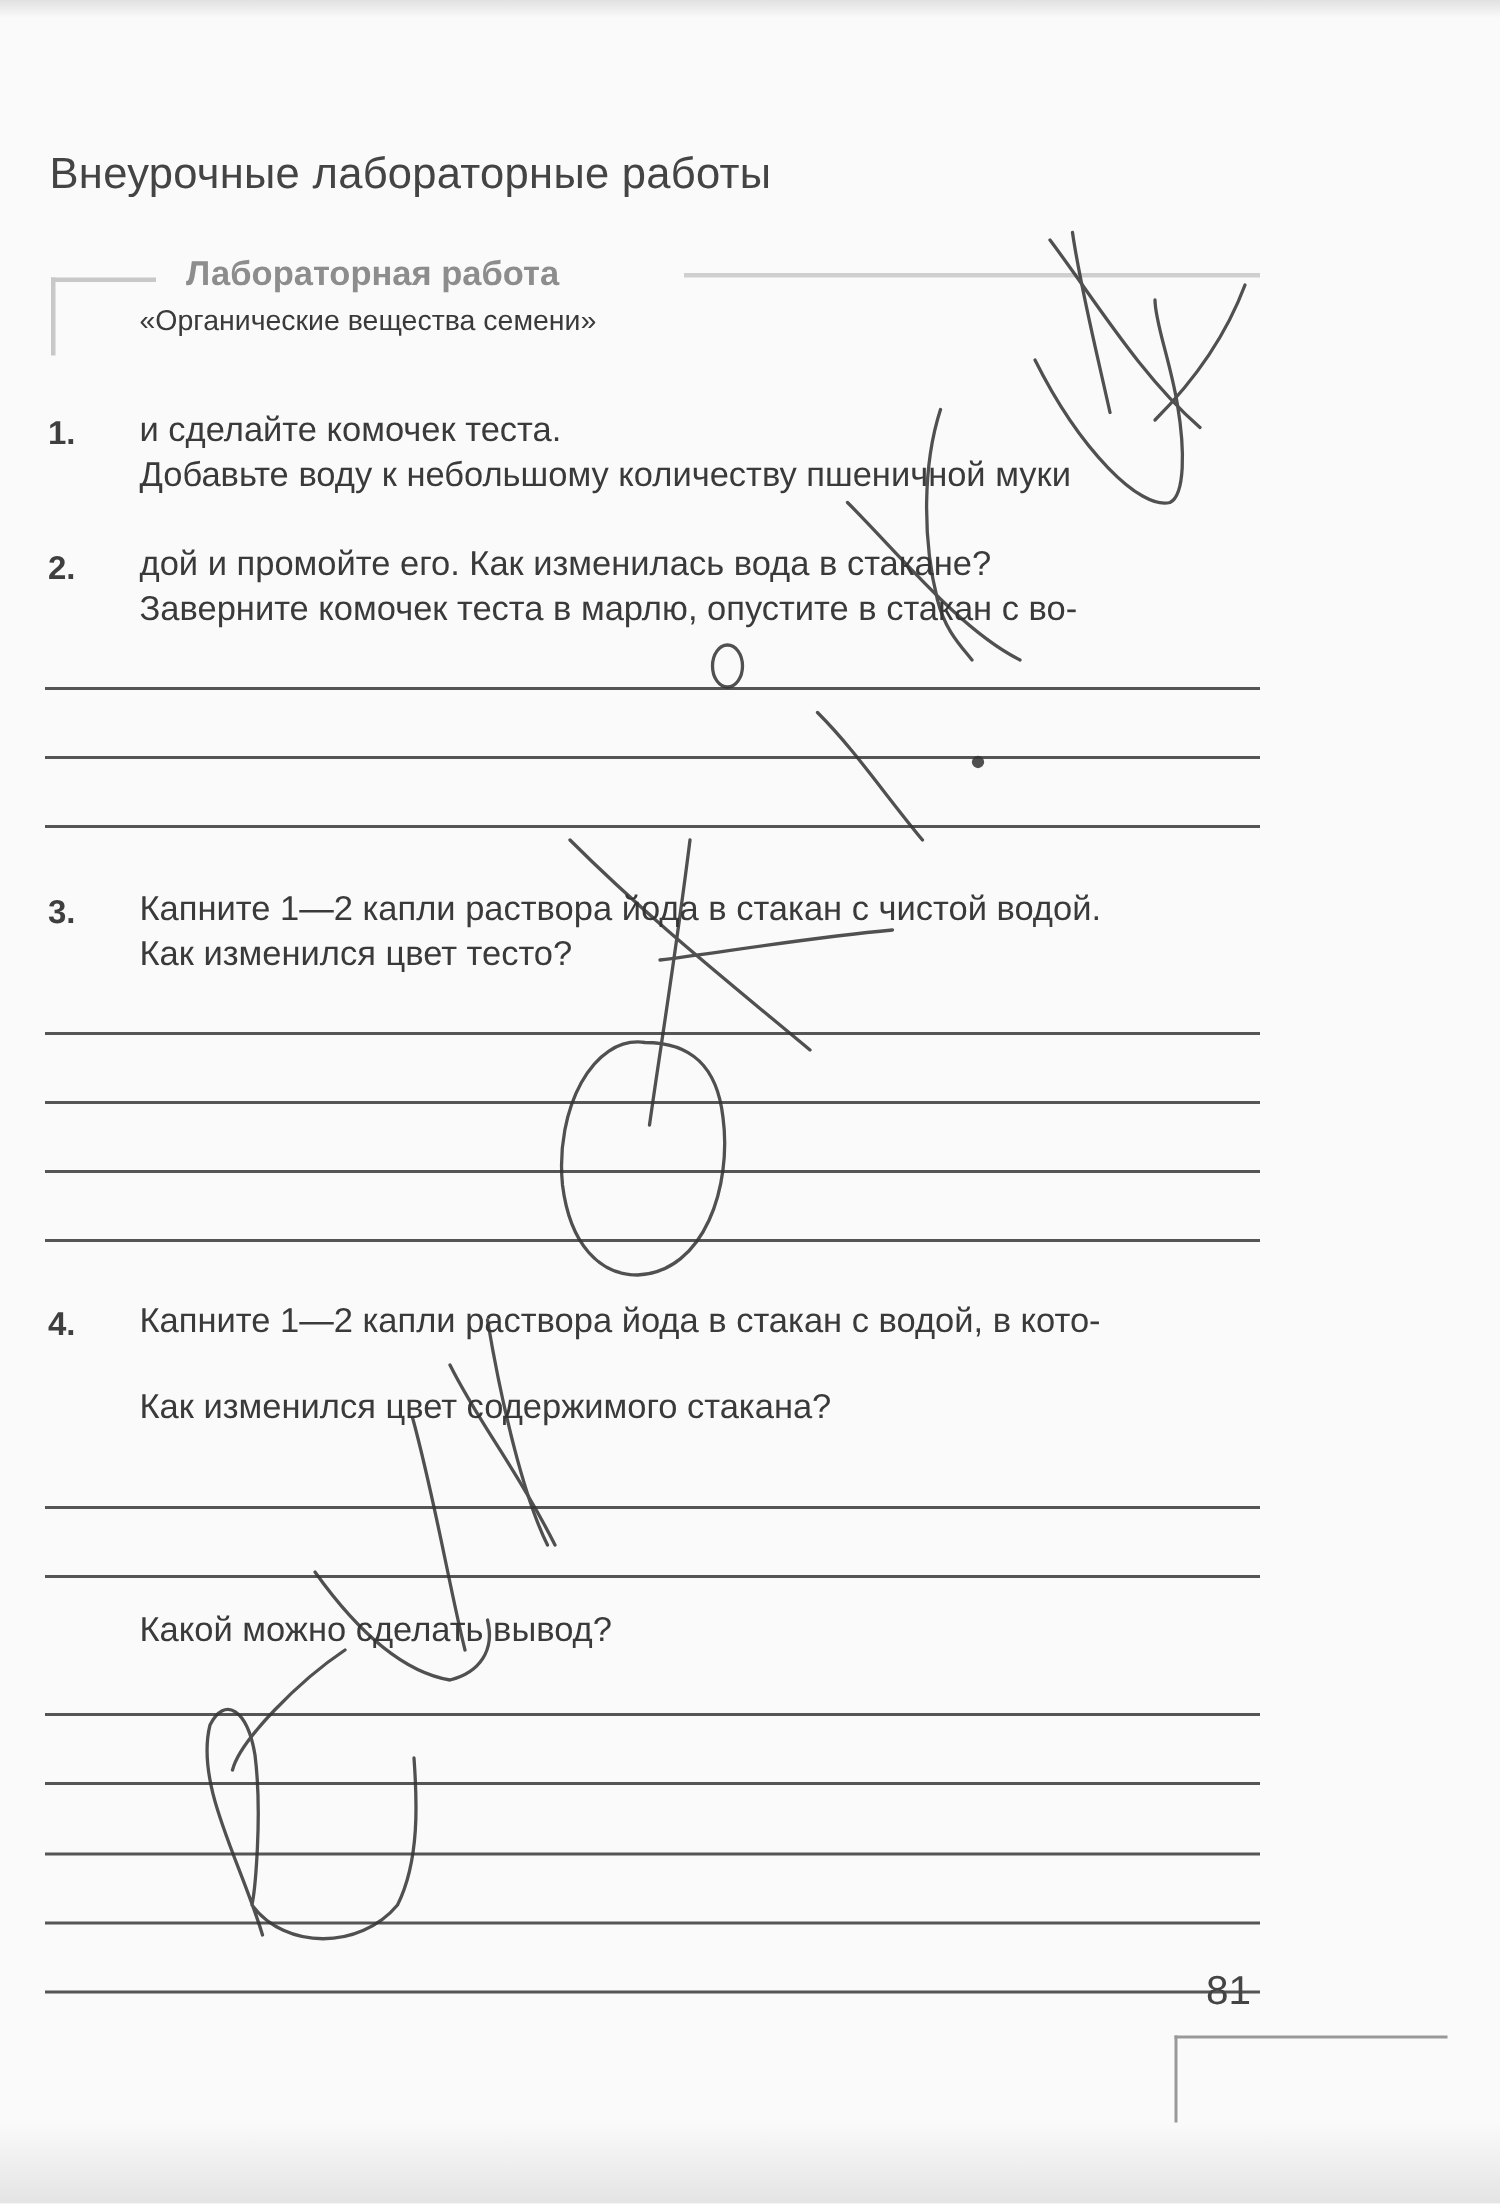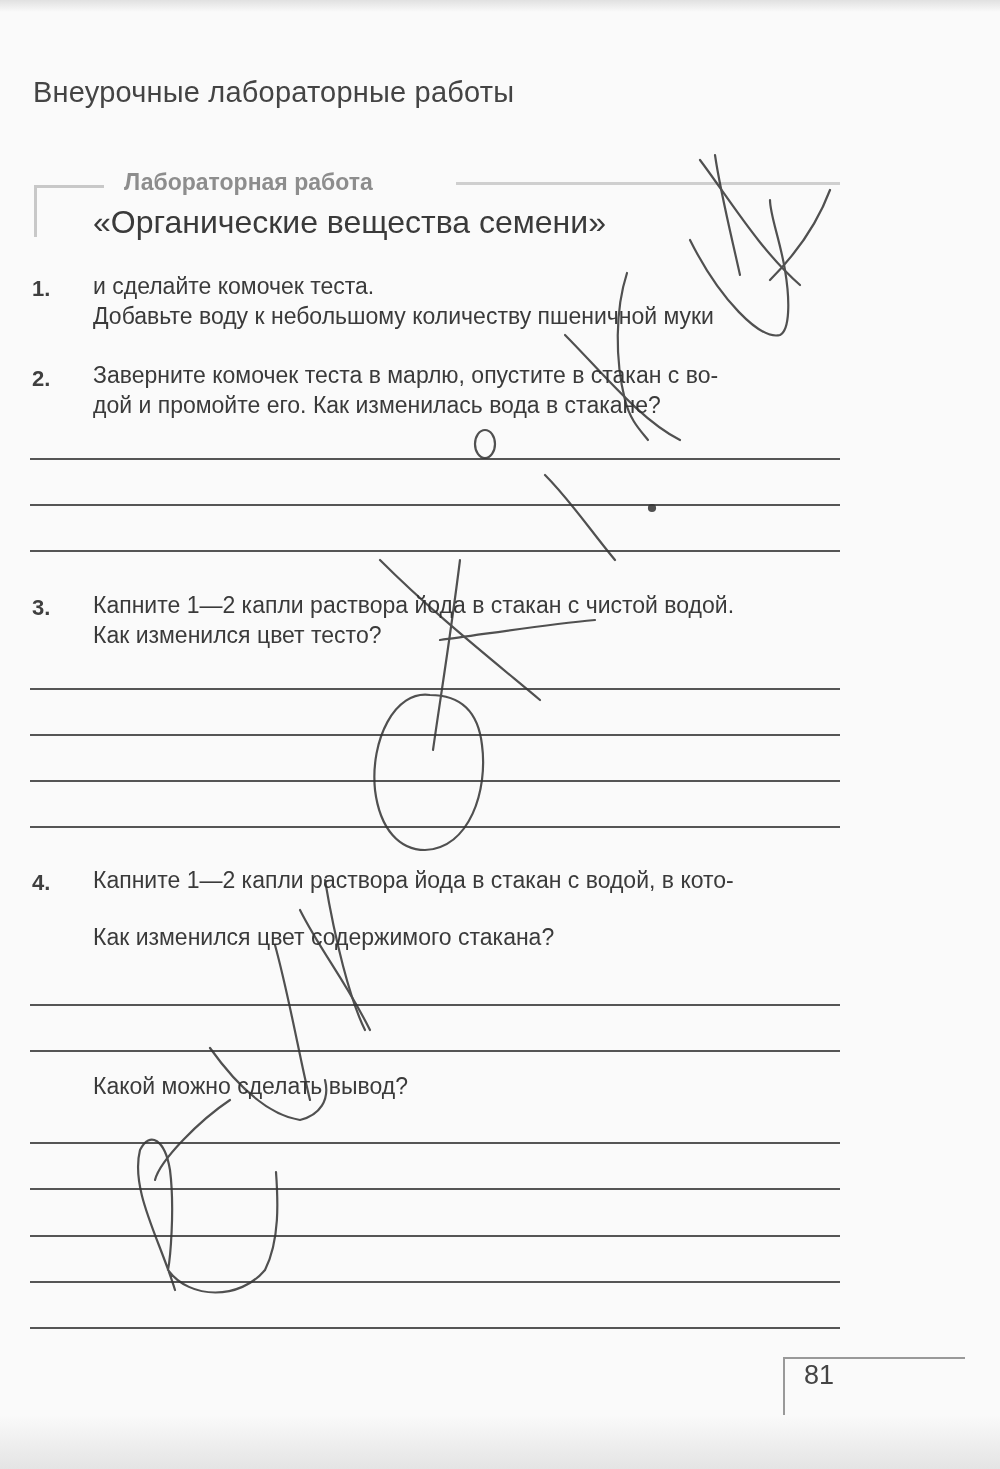--- a/index.html
+++ b/index.html
@@ -11,39 +11,39 @@
   }
   .bottom-noise {
     position: absolute; left: 0; top: 1415px; width: 1000px; height: 54px;
     background: linear-gradient(to bottom, rgba(220,220,220,0) 0%, rgba(210,210,210,0.55) 100%);
   }
   .top-noise {
     position: absolute; left: 0; top: 0; width: 1000px; height: 12px;
     background: linear-gradient(to bottom, rgba(200,200,200,0.5), rgba(250,250,250,0));
   }
   .section-title {
-    position: absolute; left: 33px; top: 76px;
+    position: absolute; left: 33px; top: 100px;
     font-size: 29px; color: #444; letter-spacing: 0.2px;
   }
   .lab-frame-top-left {
     position: absolute; left: 34px; top: 185px; width: 70px; height: 3px; background: #c8c8c8;
   }
   .lab-frame-left {
     position: absolute; left: 34px; top: 185px; width: 3px; height: 52px; background: #c8c8c8;
   }
   .lab-frame-top-right {
     position: absolute; left: 456px; top: 182px; width: 384px; height: 3px; background: #cfcfcf;
   }
   .lab-label {
     position: absolute; left: 124px; top: 169px;
     font-size: 23px; font-weight: bold; color: #8d8d8d; text-align: right;
   }
   .lab-title {
     position: absolute; left: 93px; top: 204px;
-    font-size: 32px; color: #3a3a3a;
+    font-size: 19px; color: #3a3a3a;
   }
   .task-num {
     position: absolute; left: 32px; font-size: 22px; font-weight: bold; color: #3f3f3f;
   }
   .task-text {
     position: absolute; left: 93px; width: 748px;
     font-size: 23px; line-height: 30px; color: #3a3a3a; text-align: justify;
   }
   .task-text span { display: block; }
   .sub-q {
@@ -52,21 +52,21 @@
   .answer-line {
     position: absolute; left: 30px; width: 810px; height: 1.5px; background: #555;
   }
   .page-num-frame-top {
     position: absolute; left: 783px; top: 1357px; width: 182px; height: 2px; background: #999;
   }
   .page-num-frame-left {
     position: absolute; left: 783px; top: 1357px; width: 2px; height: 58px; background: #999;
   }
   .page-num {
-    position: absolute; left: 804px; top: 1360px; font-size: 27px; color: #444;
+    position: absolute; left: 804px; top: 1312px; font-size: 27px; color: #444;
   }
   .pencil {
     position: absolute; left: 0; top: 0; width: 1000px; height: 1469px; pointer-events: none;
   }
 </style>
 </head>
 <body>
 
 <div class="top-noise"></div>
 
@@ -82,22 +82,22 @@
   <div class="task-num" style="top:276px">1.</div>
   <div class="task-text" style="top:271px">
     <span>и сделайте комочек теста.</span>
     <span>Добавьте воду к небольшому количеству пшеничной муки</span>
   </div>
 </div>
 
 <div>
   <div class="task-num" style="top:366px">2.</div>
   <div class="task-text" style="top:360px">
+    <span>дой и промойте его. Как изменилась вода в стакане?</span>
     <span>Заверните комочек теста в марлю, опустите в стакан с во-</span>
-    <span>дой и промойте его. Как изменилась вода в стакане?</span>
   </div>
   <div class="answer-line" style="top:458px"></div>
   <div class="answer-line" style="top:504px"></div>
   <div class="answer-line" style="top:550px"></div>
 </div>
 
 <div>
   <div class="task-num" style="top:595px">3.</div>
   <div class="task-text" style="top:590px">
     <span>Капните 1—2 капли раствора йода в стакан с чистой водой.</span>

